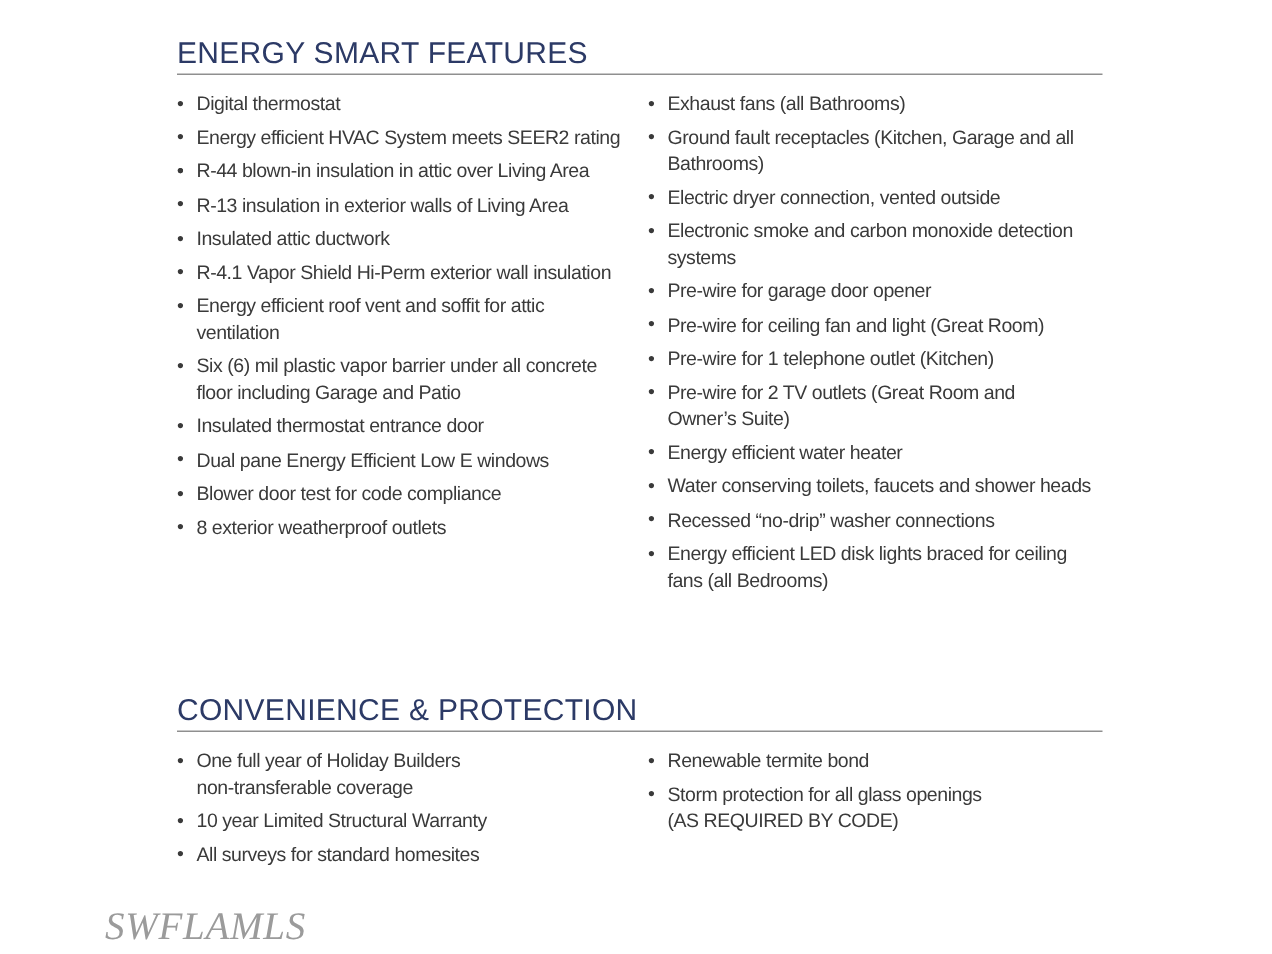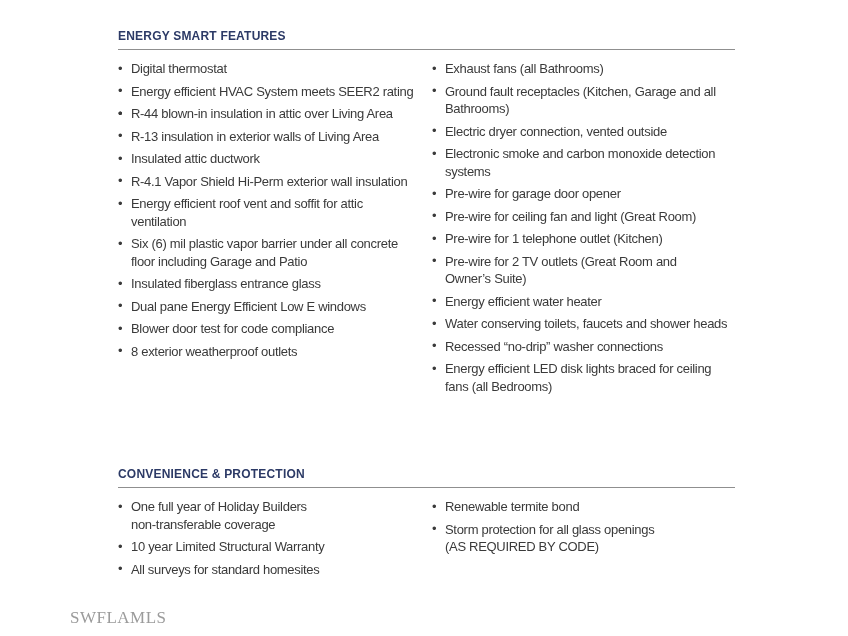--- a/index.html
+++ b/index.html
@@ -28,23 +28,23 @@
     top: 28px;
     width: 620px;
   }
   .section-header {
     border-bottom: 1px solid var(--rule);
     padding-bottom: 4px;
     width: 617px;
   }
   .section-title {
     margin: 0;
-    font-size: 12px;
+    font-size: 20px;
     line-height: 17px;
-    font-weight: bold;
+    font-weight: normal;
     color: var(--heading);
     letter-spacing: 0.2px;
   }
   .section + .section {
     margin-top: 66px;
   }
   .lists {
     display: flex;
     padding-top: 10px;
   }
@@ -72,24 +72,25 @@
     color: var(--text);
   }
   ul.feature-list li .item-text {
     white-space: pre-line;
   }
   .watermark {
     position: absolute;
     left: 70px;
     top: 606px;
     font-family: "Liberation Serif", serif;
-    font-size: 17px;
+    font-size: 26px;
     line-height: 24px;
     color: var(--watermark);
     letter-spacing: 0.5px;
+    font-style: italic;
   }
 </style>
 </head>
 <body>
 
 <div class="content">
 
   <div class="section">
     <div class="section-header">
       <h2 class="section-title">ENERGY SMART FEATURES</h2>
@@ -100,21 +101,21 @@
           <li><span class="bullet">•</span><span class="item-text">Energy efficient HVAC System meets SEER2 rating</span></li>
           <li><span class="bullet">•</span></li>
           <li><span class="bullet">•</span><span class="item-text">R-44 blown-in insulation in attic over Living Area</span></li>
           <li><span class="bullet">•</span><span class="item-text">R-13 insulation in exterior walls of Living Area</span></li>
           <li><span class="bullet">•</span><span class="item-text">Insulated attic ductwork</span></li>
           <li><span class="bullet">•</span><span class="item-text">R-4.1 Vapor Shield Hi-Perm exterior wall insulation</span></li>
           <li><span class="bullet">•</span><span class="item-text">Energy efficient roof vent and soffit for attic
 ventilation</span></li>
           <li><span class="bullet">•</span><span class="item-text">Six (6) mil plastic vapor barrier under all concrete
 floor including Garage and Patio</span></li>
-          <li><span class="bullet">•</span><span class="item-text">Insulated fiberglass entrance glass</span></li>
+          <li><span class="bullet">•</span><span class="item-text">Insulated thermostat entrance door</span></li>
           <li><span class="bullet">•</span><span class="item-text">Dual pane Energy Efficient Low E windows</span></li>
           <li><span class="bullet">•</span><span class="item-text">Blower door test for code compliance</span></li>
           <li><span class="bullet">•</span><span class="item-text">8 exterior weatherproof outlets</span></li>
         </ul>
       <ul class="feature-list col-right">
           <li><span class="bullet">•</span><span class="item-text">Exhaust fans (all Bathrooms)</span></li>
           <li><span class="bullet">•</span><span class="item-text">Ground fault receptacles (Kitchen, Garage and all
 Bathrooms)</span></li>
           <li><span class="bullet">•</span><span class="item-text">Electric dryer connection, vented outside</span></li>
           <li><span class="bullet">•</span><span class="item-text">Electronic smoke and carbon monoxide detection

